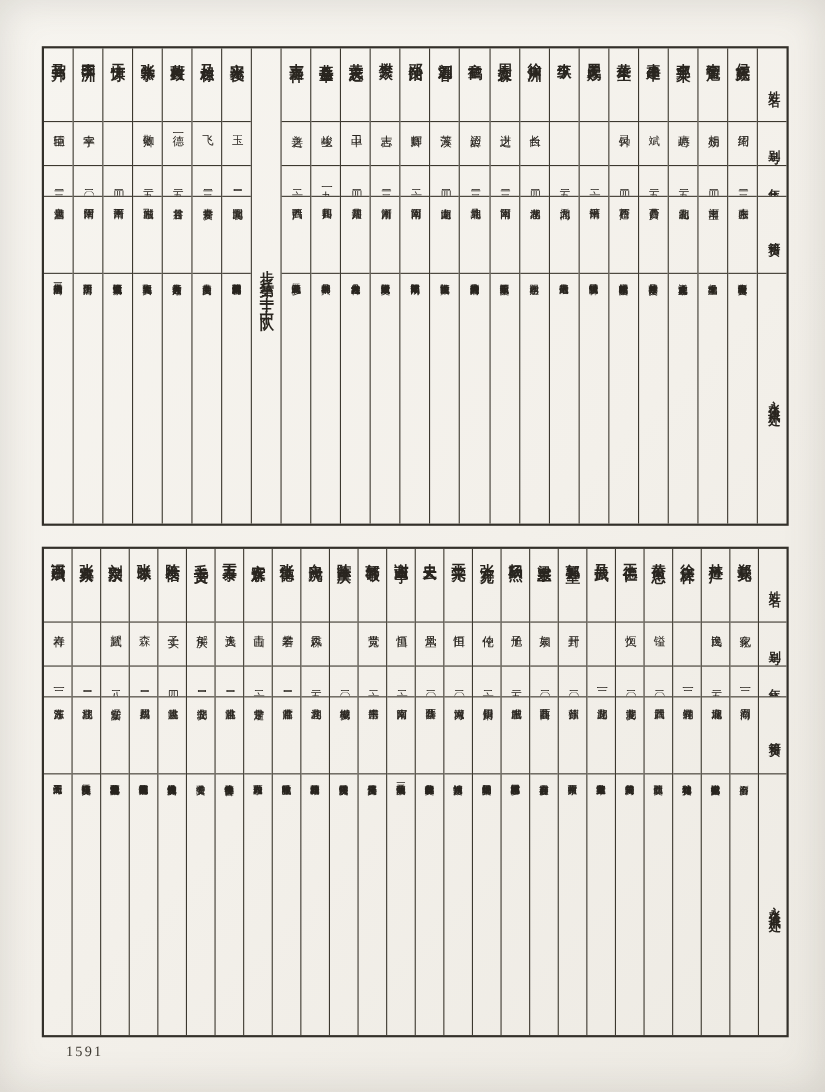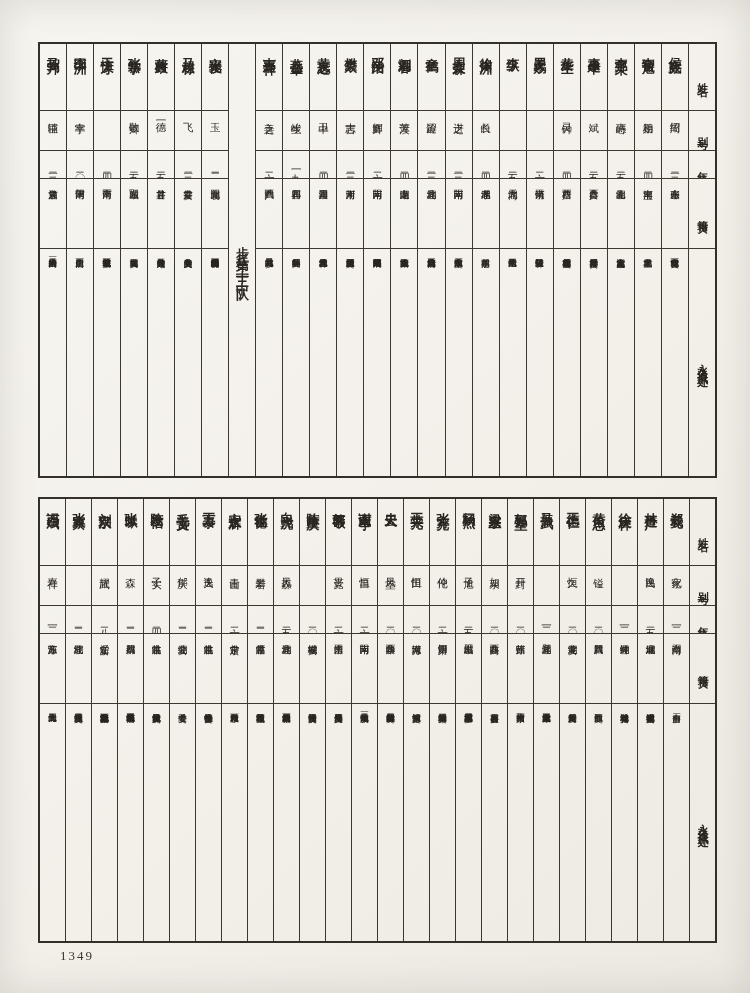--- a/index.html
+++ b/index.html
@@ -916,14 +916,14 @@
           <span class="vtext t-age">二一</span>
         </div>
         <div class="cell r-native">
           <span class="vtext t-native">江苏东海</span>
         </div>
         <div class="cell r-addr">
           <span class="vtext t-addr">海州北大街三三号</span>
         </div>
       </div>
     </div>
-  <div class="pageno">1349</div>
+  <div class="pageno">1591</div>
 </div>
 
 </body></html>

